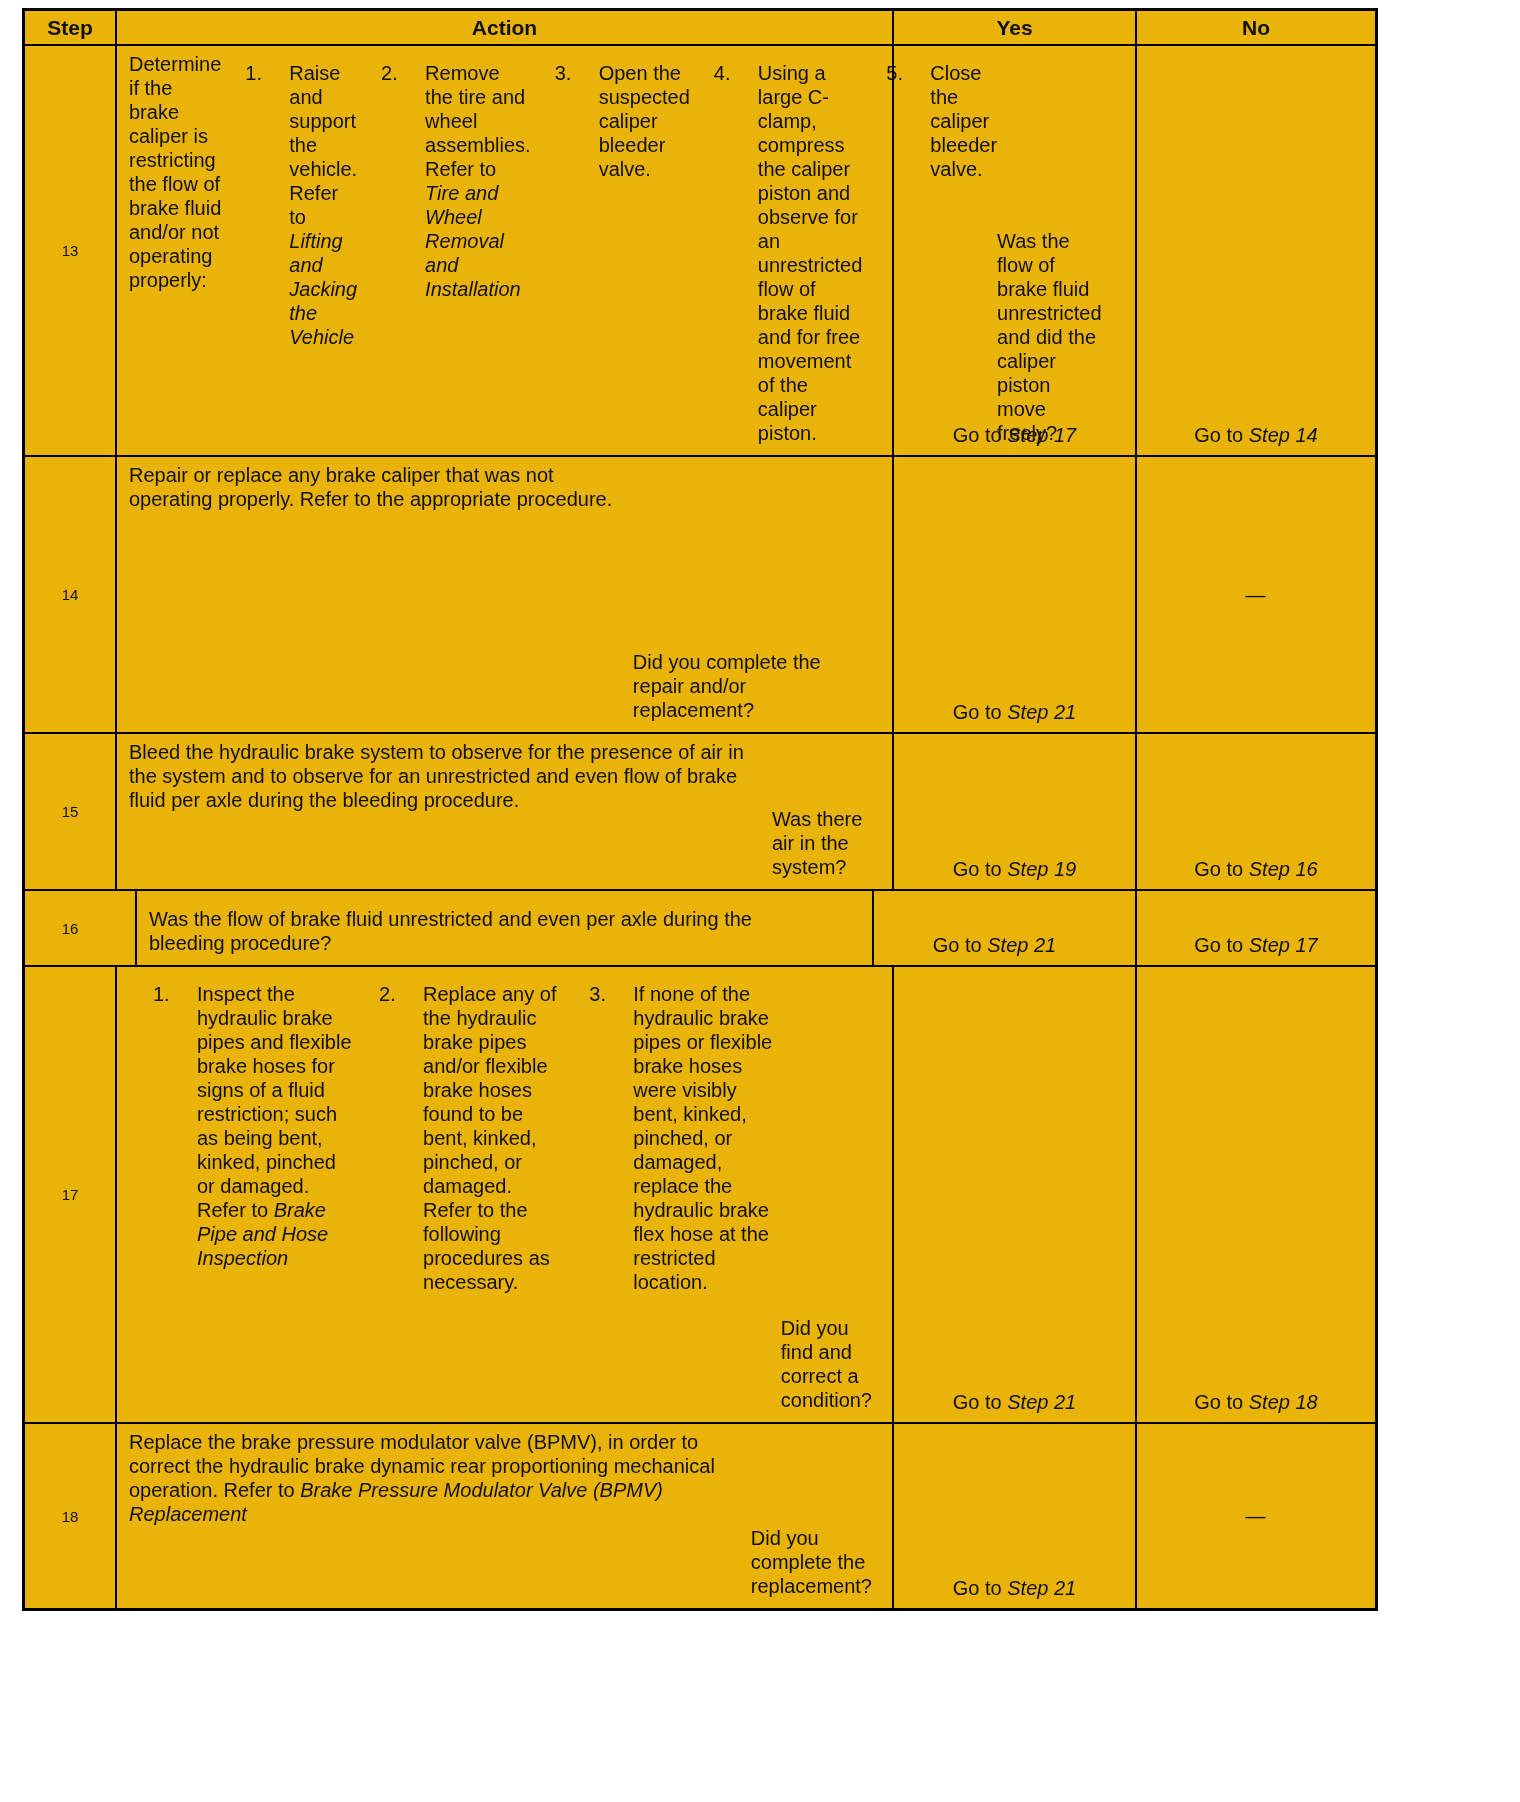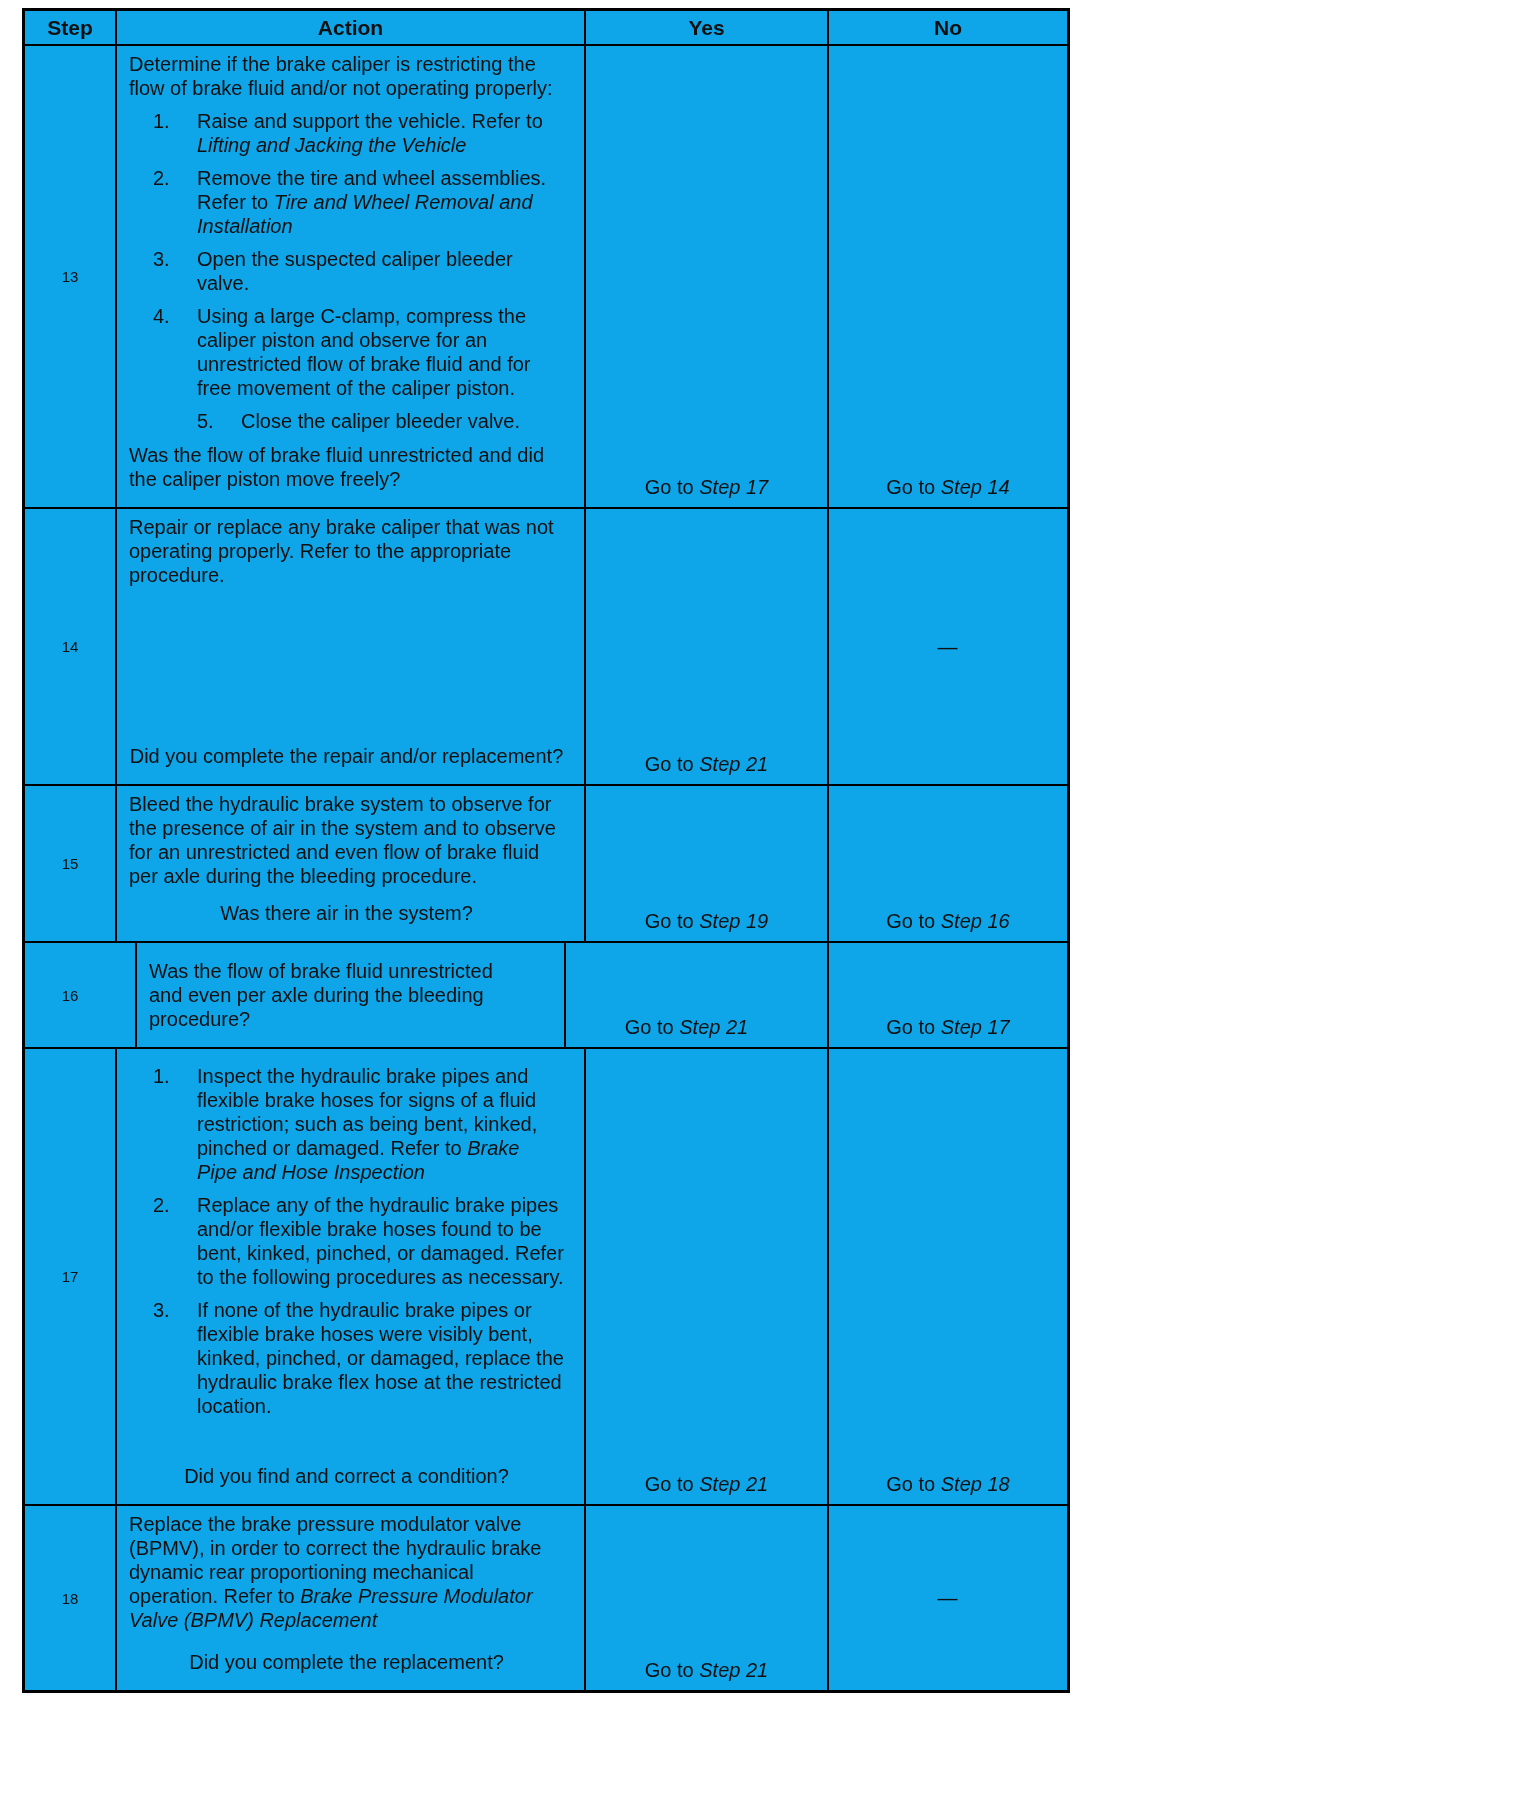--- a/index.html
+++ b/index.html
@@ -11,23 +11,23 @@
   }
   .page {
     position: relative;
     width: 1520px; height: 1802px;
     background: #ffffff;
     overflow: hidden;
   }
   .dtable {
     position: absolute;
     left: 22px; top: 8px;
-    width: 1048px;
+    width: 1356px;
     border: 3px solid #000;
-    background: #0ea5e9;
+    background: #eab308;
   }
   .trow { display: flex; align-items: stretch; }
   #table-body .trow { border-top: 2px solid #000; }
   .cell { position: relative; }
   .cell + .cell { border-left: 2px solid #000; }
 
   
   .w-step { flex: 0 0 90px; }
   .w-action { flex: 1 1 auto; min-width: 0; }
   .w-yes { flex: 0 0 243px; }
@@ -49,23 +49,23 @@
   .h18 { min-height: 186px; }
 
   
   .v-center {
     display: flex; align-items: center; justify-content: center;
     font-size: 15px;
   }
 
   
   .acell {
-    display: flex; flex-direction: column;
-    padding: 6px 20px 16px 12px;
-    font-size: 20px; line-height: 24px; align-items: center;
+    display: flex; flex-direction: row;
+    padding: 6px 20px 10px 12px;
+    font-size: 20px; line-height: 24px;
   }
   .intro { margin: 0; }
   .li { display: flex; padding-left: 24px; margin-top: 9px; }
   .num { flex: 0 0 32px; }
   .litext { flex: 1 1 auto; margin-left: 12px; }
   .qt { margin-top: auto; padding-top: 10px; }
 
   
   .ac {
     display: flex; flex-direction: column;

